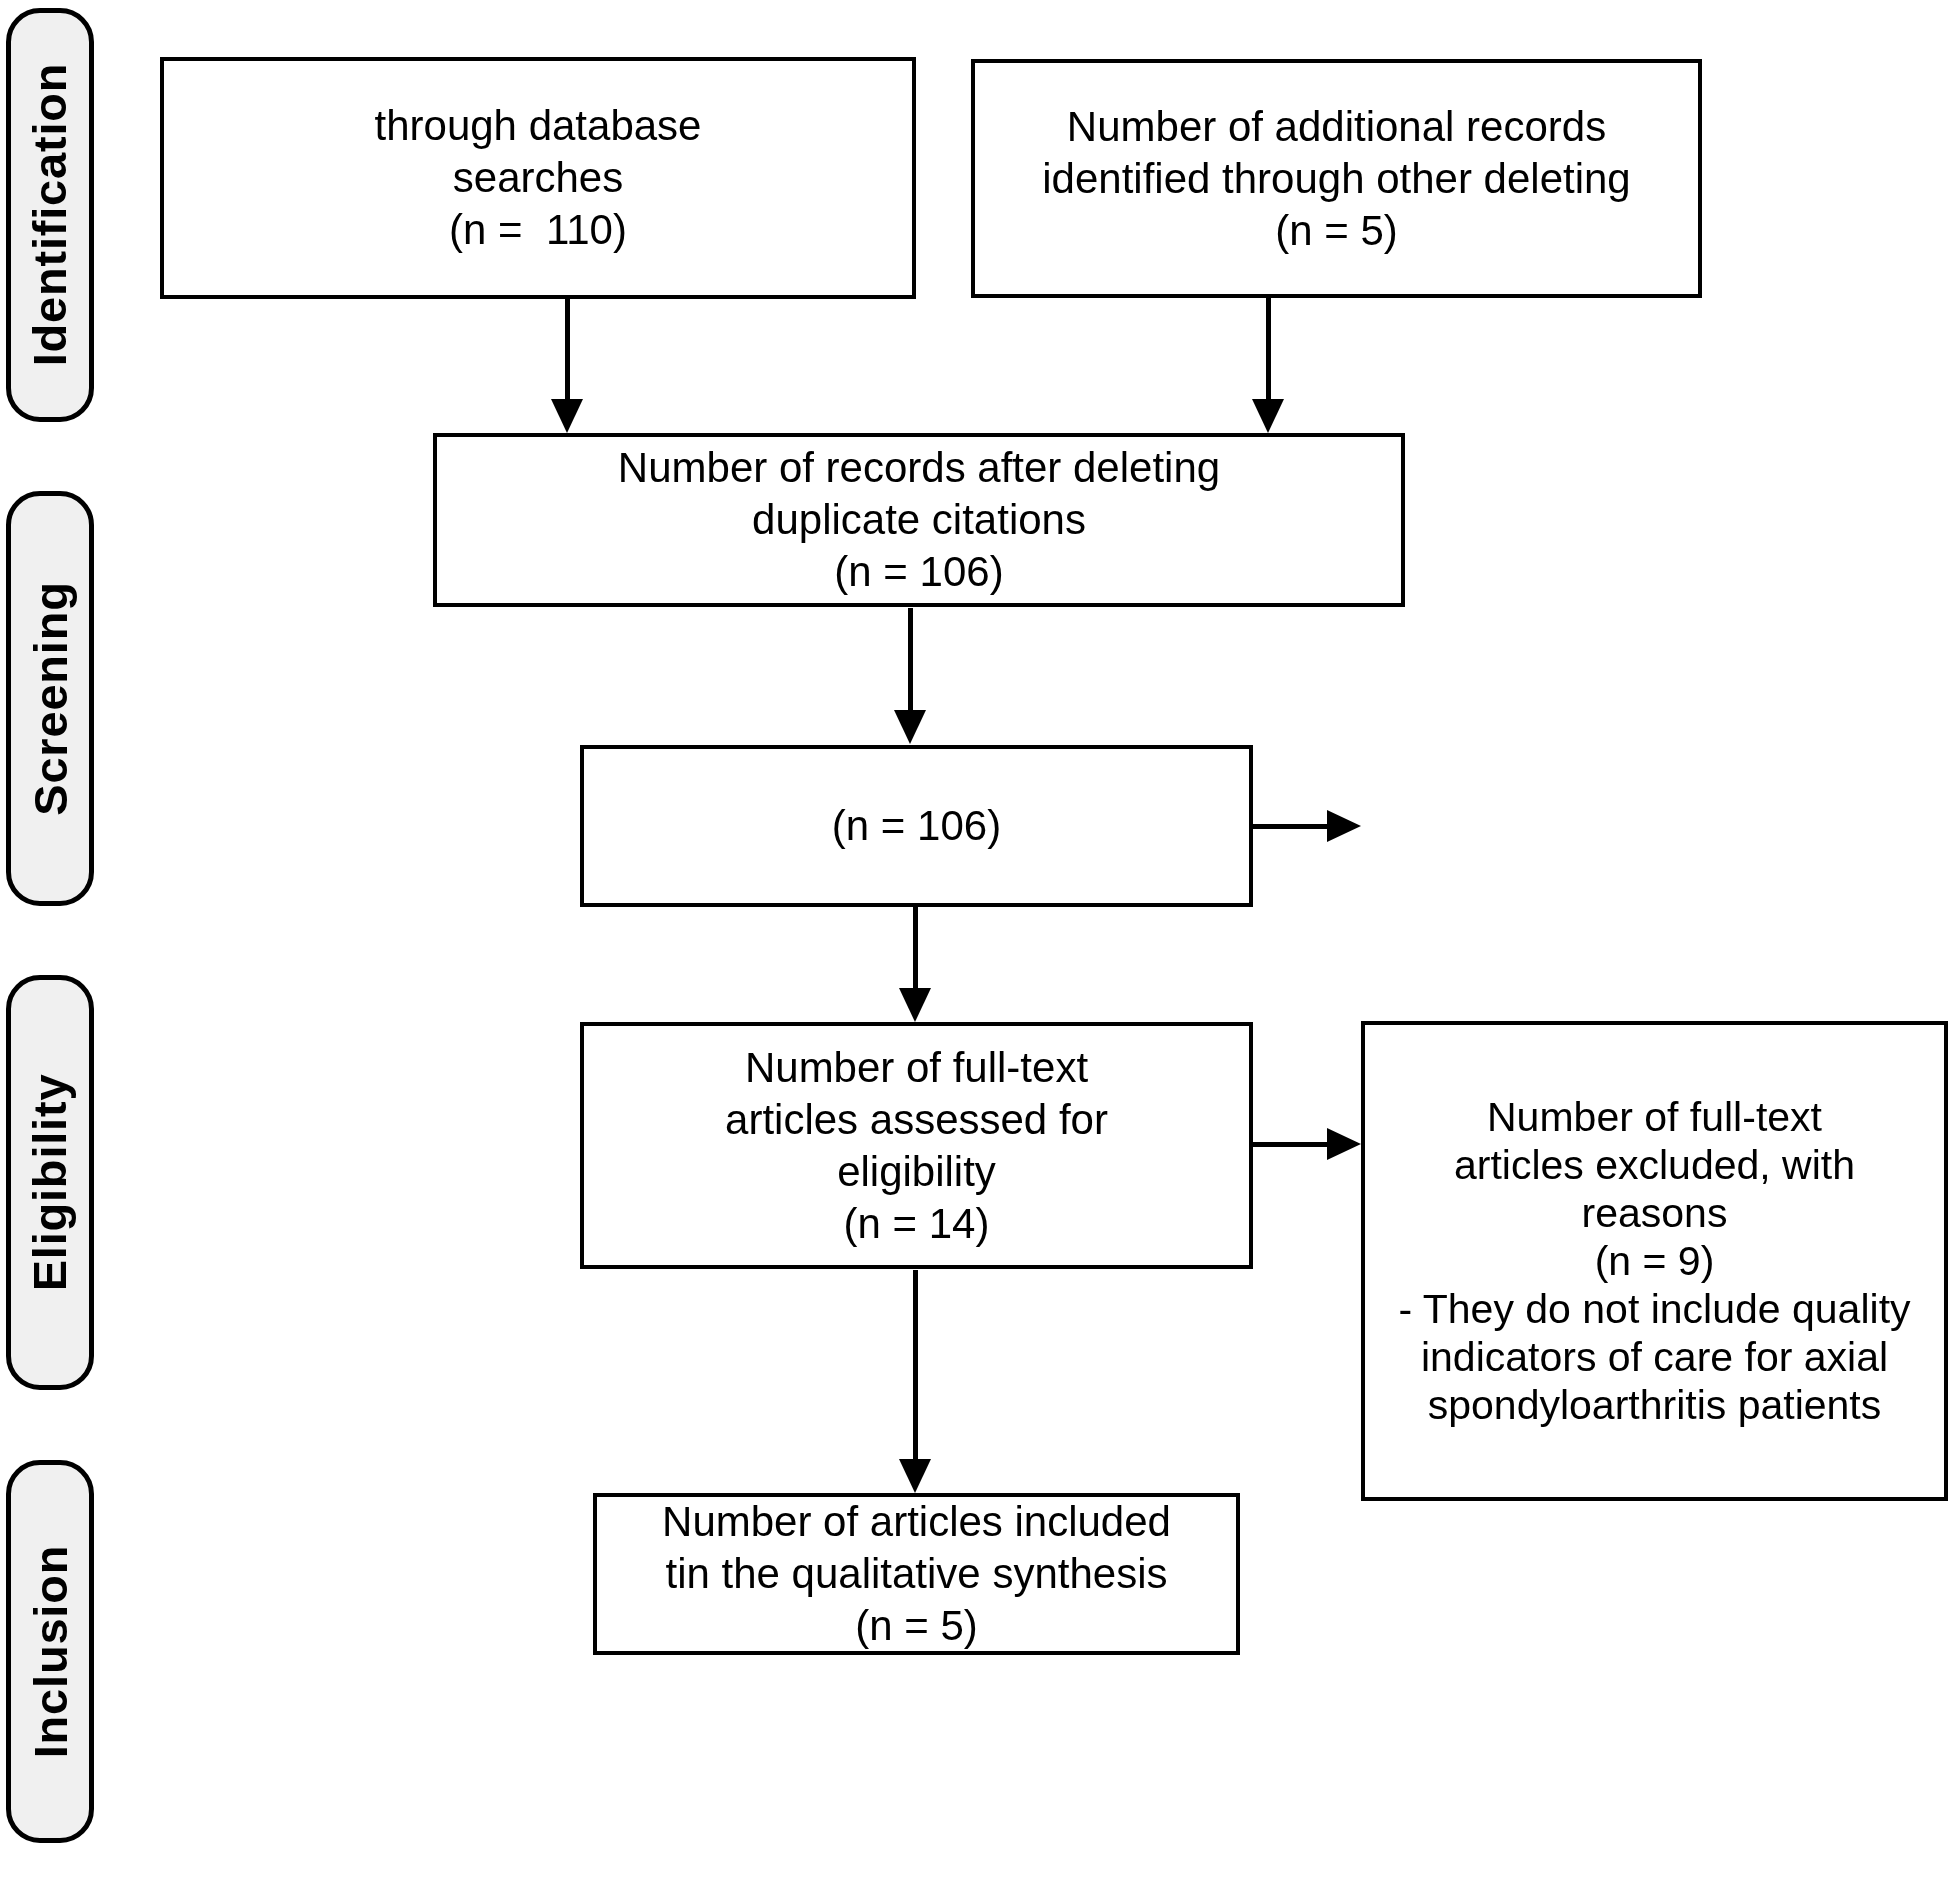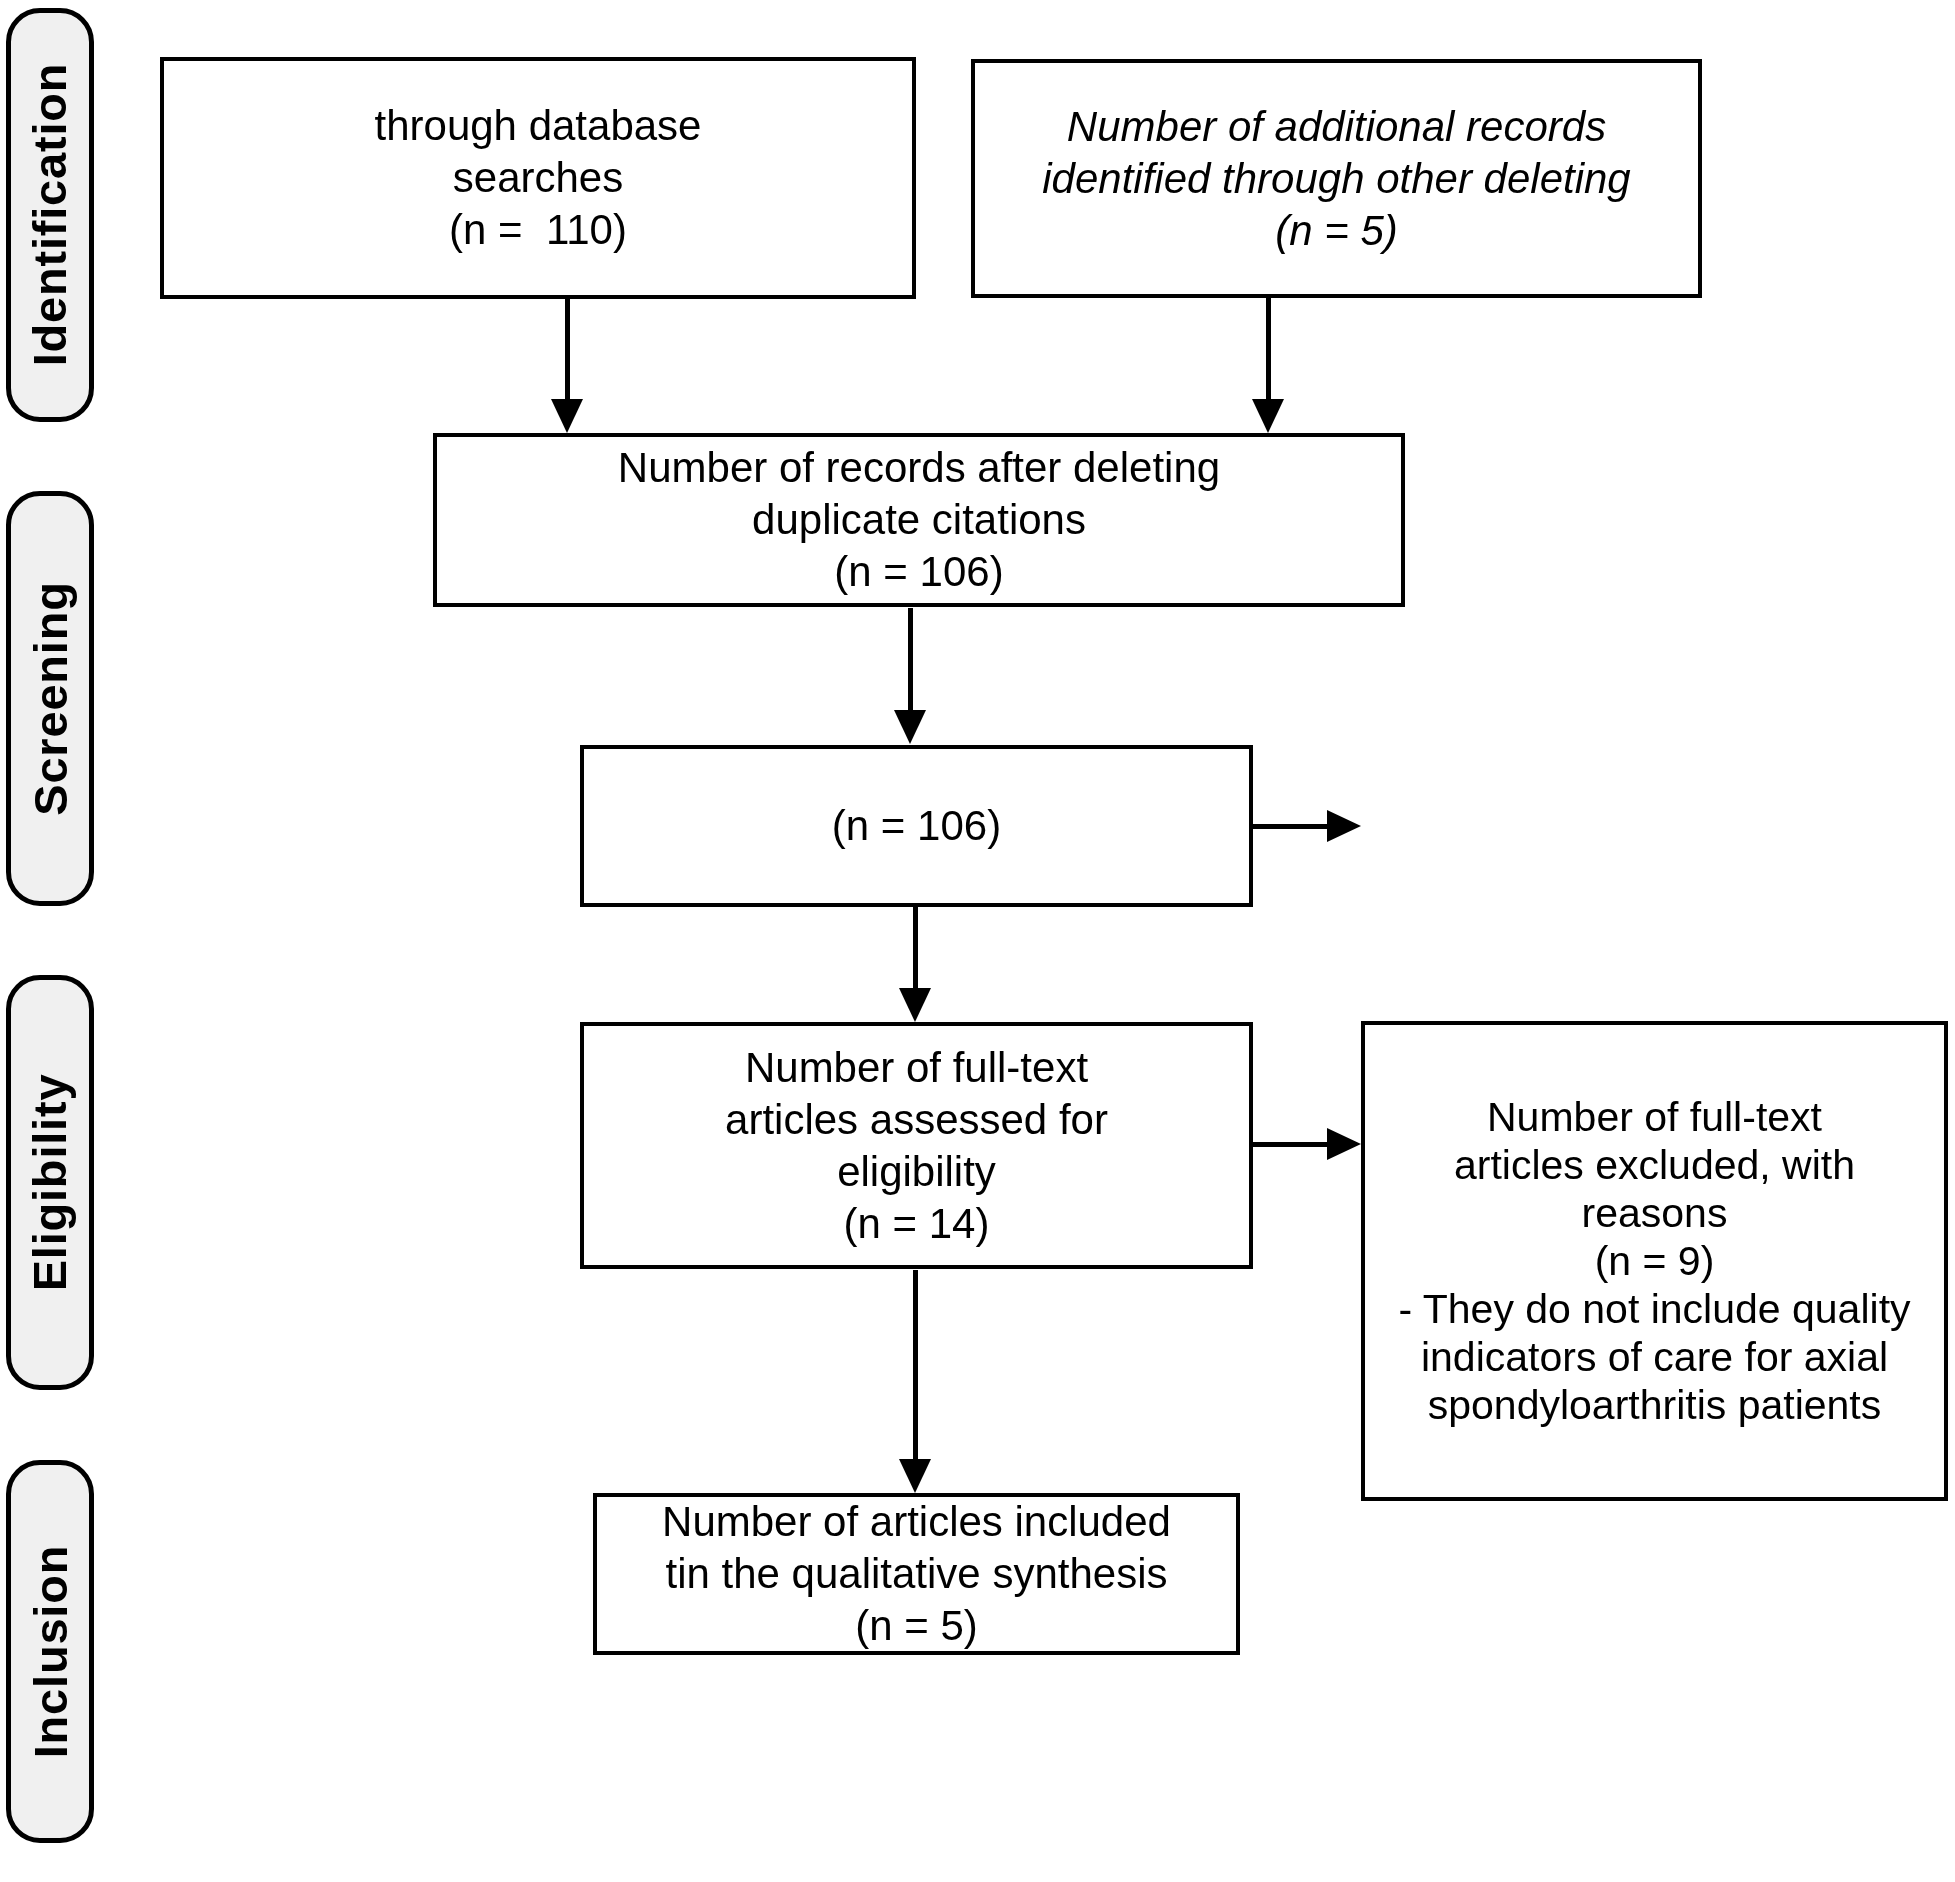--- a/index.html
+++ b/index.html
@@ -53,21 +53,21 @@
   </div>
   <div class="stage" style="top: 1460px; height: 383px; background: rgb(240, 240, 240);">
     <span class="stage-label">Inclusion</span>
   </div>
 
   <div class="box" style="left: 160px; top: 57px; width: 756px; height: 242px; background: rgb(255, 255, 255);">
     <div class="line">through database</div>
     <div class="line">searches</div>
     <div class="line">(n =&nbsp; 110)</div>
   </div>
-  <div class="box" style="left: 971px; top: 59px; width: 731px; height: 239px; background: rgb(255, 255, 255); font-style: italic;">
+  <div class="box" style="left: 971px; top: 59px; width: 731px; height: 239px; background: rgb(255, 255, 255);">
     <div class="line">Number of additional records</div>
     <div class="line">identified through other deleting</div>
     <div class="line">(n = 5)</div>
   </div>
 
   <div class="box" style="left: 433px; top: 433px; width: 972px; height: 174px; background: rgb(255, 255, 255); text-align: center;">
     <div class="line">Number of records after deleting</div>
     <div class="line">duplicate citations</div>
     <div class="line">(n = 106)</div>
   </div>

